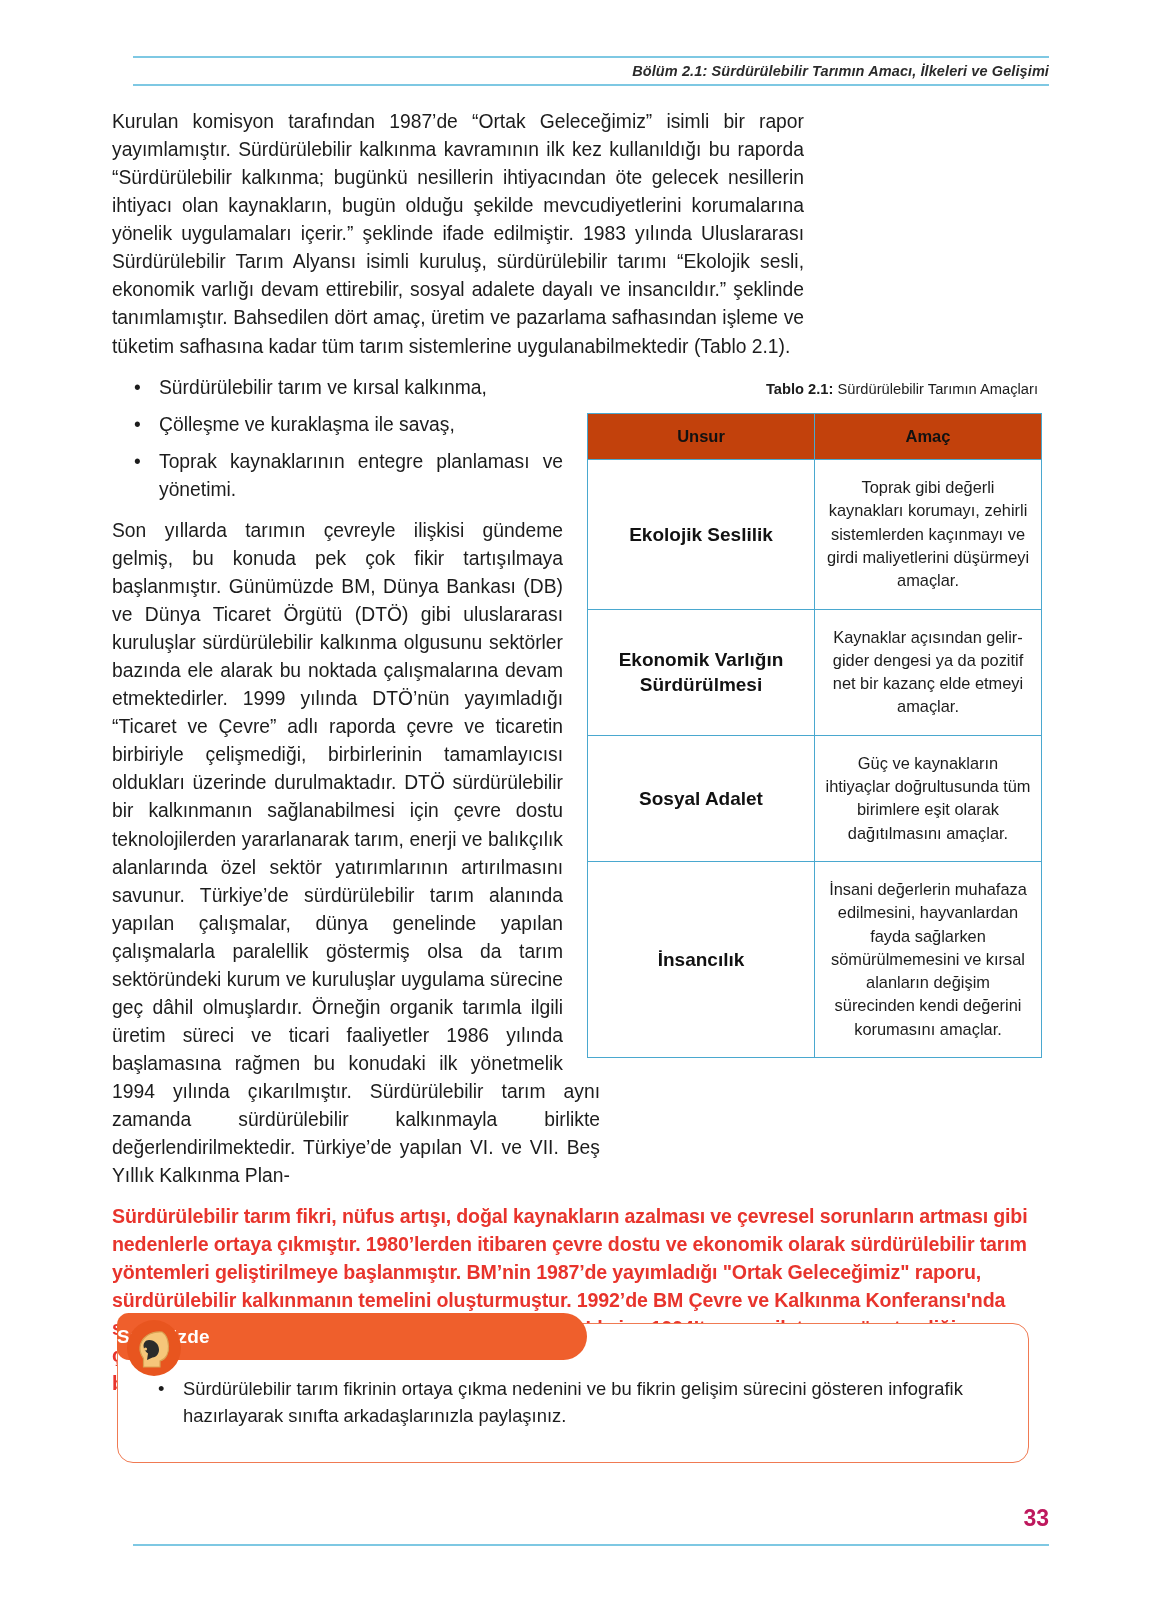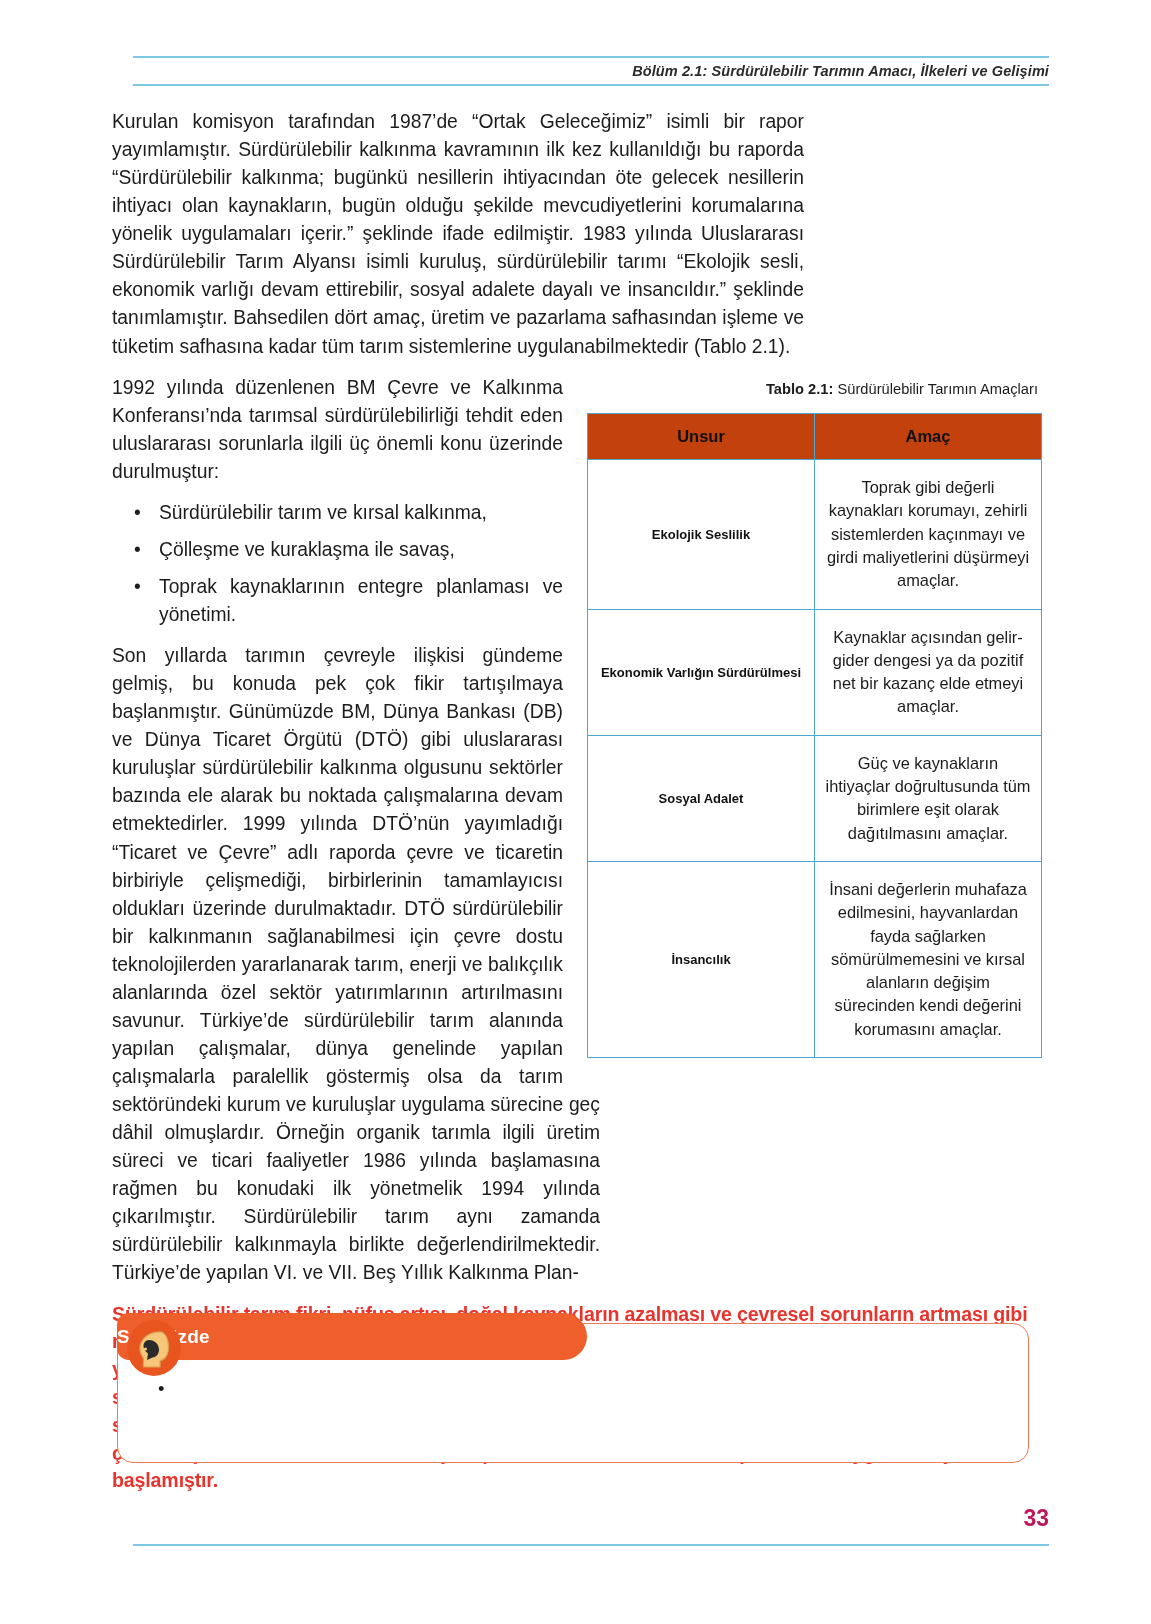--- a/index.html
+++ b/index.html
@@ -112,21 +112,21 @@
   }
   table.tbl thead th {
     background: #c2410c;
     font-size: 16.5px;
     font-weight: bold;
     padding: 13px 8px;
     color: #111;
   }
   table.tbl td.unsur {
     width: 185px;
-    font-size: 13px;
+    font-size: 19px;
     font-weight: bold;
     line-height: 1.32;
     color: #111;
   }
   table.tbl td.amac {
     font-size: 16.4px;
     line-height: 1.42;
     color: #1c1c1c;
     padding: 16px 10px;
   }
@@ -255,21 +255,20 @@
           <td class="amac">Güç ve kaynakların ihtiyaçlar doğrultusunda tüm birimlere eşit olarak dağıtılmasını amaçlar.</td>
         </tr>
         <tr>
           <td class="unsur">İnsancılık</td>
           <td class="amac">İnsani değerlerin muhafaza edilmesini, hayvanlardan fayda sağlarken sömürülmemesini ve kırsal alanların değişim sürecinden kendi değerini korumasını amaçlar.</td>
         </tr>
       </tbody>
     </table>
   </div>
 
-  <p class="body w-full">1992 yılında düzenlenen BM Çevre ve Kalkınma Konferansı’nda tarımsal sürdürülebilirliği tehdit eden uluslararası sorunlarla ilgili üç önemli konu üzerinde durulmuştur:</p>
 
   <ul class="bullets">
     <li><span class="bullet-dot">•</span><span>Sürdürülebilir tarım ve kırsal kalkınma,</span></li>
     <li><span class="bullet-dot">•</span><span>Çölleşme ve kuraklaşma ile savaş,</span></li>
     <li><span class="bullet-dot">•</span><span>Toprak kaynaklarının entegre planlaması ve yönetimi.</span></li>
   </ul>
 
   <p class="body w-narrow">Son yıllarda tarımın çevreyle ilişkisi gündeme gelmiş, bu konuda pek çok fikir tartışılmaya başlanmıştır. Günümüzde BM, Dünya Bankası (DB) ve Dünya Ticaret Örgütü (DTÖ) gibi uluslararası kuruluşlar sürdürülebilir kalkınma olgusunu sektörler bazında ele alarak bu noktada çalışmalarına devam etmektedirler. 1999 yılında DTÖ’nün yayımladığı “Ticaret ve Çevre” adlı raporda çevre ve ticaretin birbiriyle çelişmediği, birbirlerinin tamamlayıcısı oldukları üzerinde durulmaktadır. DTÖ sürdürülebilir bir kalkınmanın sağlanabilmesi için çevre dostu teknolojilerden yararlanarak tarım, enerji ve balıkçılık alanlarında özel sektör yatırımlarının artırılmasını savunur. Türkiye’de sürdürülebilir tarım alanında yapılan çalışmalar, dünya genelinde yapılan çalışmalarla paralellik göstermiş olsa da tarım sektöründeki kurum ve kuruluşlar uygulama sürecine geç dâhil olmuşlardır. Örneğin organik tarımla ilgili üretim süreci ve ticari faaliyetler 1986 yılında başlamasına rağmen bu konudaki ilk yönetmelik 1994 yılında çıkarılmıştır. Sürdürülebilir tarım aynı zamanda sürdürülebilir kalkınmayla birlikte değerlendirilmektedir. Türkiye’de yapılan VI. ve VII. Beş Yıllık Kalkınma Plan-</p>
 
   <p class="red-note">Sürdürülebilir tarım fikri, nüfus artışı, doğal kaynakların azalması ve çevresel sorunların artması gibi nedenlerle ortaya çıkmıştır. 1980’lerden itibaren çevre dostu ve ekonomik olarak sürdürülebilir tarım yöntemleri geliştirilmeye başlanmıştır. BM’nin 1987’de yayımladığı "Ortak Geleceğimiz" raporu, sürdürülebilir kalkınmanın temelini oluşturmuştur. 1992’de BM Çevre ve Kalkınma Konferansı'nda sürdürülebilir tarımın önemi vurgulanmıştır. Türkiye’de ise 1994’te organik tarım yönetmeliği çıkarılmış ve 2006-2010 Tarım Strateji Raporu ile sürdürülebilir tarım politikaları uygulanmaya başlamıştır.</p>
@@ -282,19 +281,20 @@
   <svg class="head-icon" viewBox="0 0 56 58">
     <ellipse cx="28" cy="29" rx="27" ry="28" fill="#e8551f"></ellipse>
     <path d="M36 13 C24 12 15 19 14 28 C13.4 33.6 16 37 17.5 39.5 L17.5 48 L34 48 L34 42 C40 40 43 34 42.5 27 C42.2 20 40 15.5 36 13 Z" fill="#f6c67a" stroke="#d9a253" stroke-width="1.2"></path>
     <path d="M23 21 C19.5 21 17.5 24 17.5 27 C17.5 30.6 20 33.2 22 34.6 L21 41 L26.5 38.5 C30.5 38.1 33 34.8 33 30.8 C33 25.5 29 21 23 21 Z" fill="#2b2b2b"></path>
     <circle cx="19.5" cy="30" r="1.6" fill="#f6c67a"></circle>
   </svg>
   <div id="sira-body">
     <ul>
       <li>
         <span class="bullet-dot">•</span>
+        <span>Sürdürülebilir tarım fikrinin ortaya çıkma nedenini ve bu fikrin gelişim sürecini gösteren infografik hazırlayarak sınıfta arkadaşlarınızla paylaşınız.</span>
       </li>
     </ul>
   </div>
 </div>
 
 <div id="footer-rule"></div>
 <div id="page-number">33</div>
 
 </body></html>

